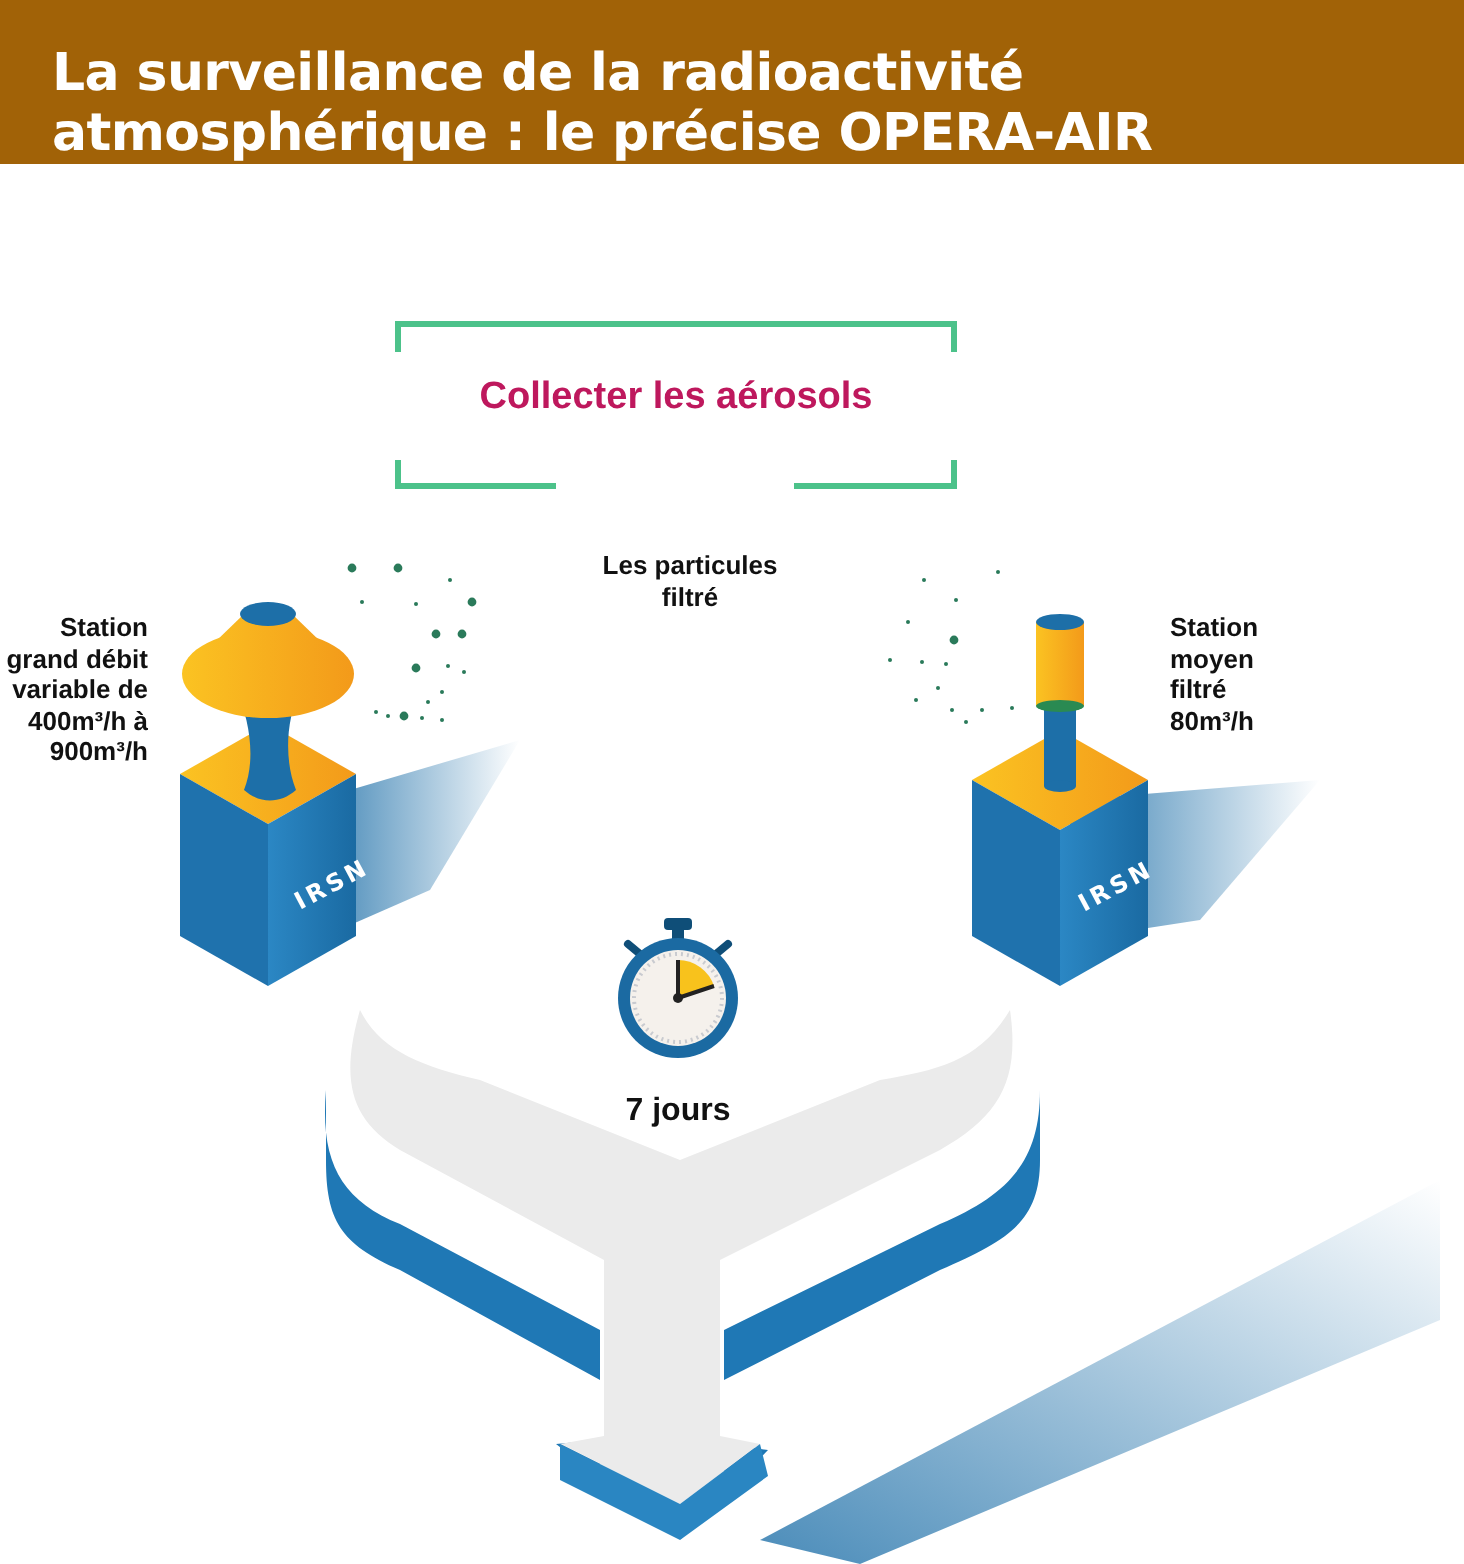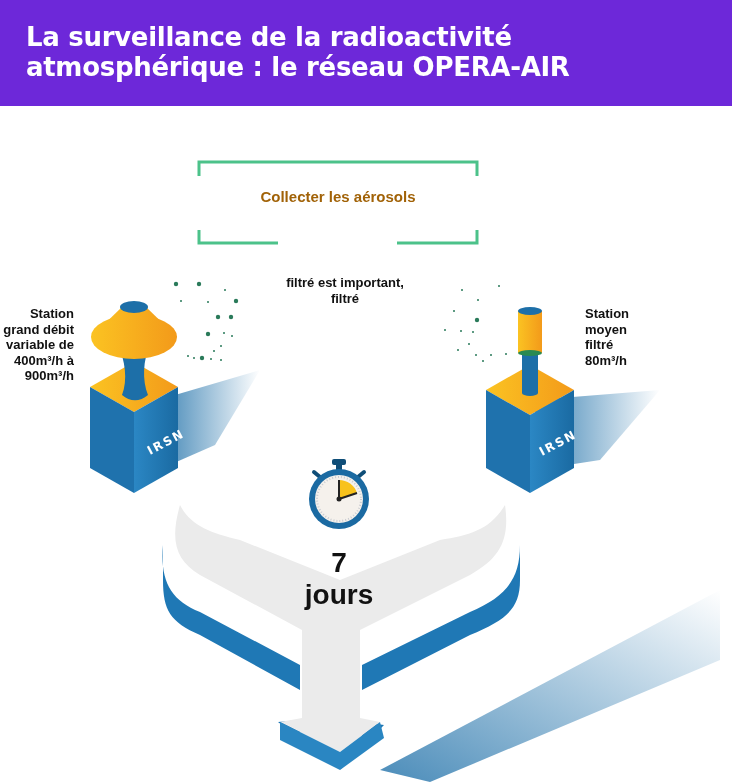--- a/index.html
+++ b/index.html
@@ -1,33 +1,33 @@
 <!DOCTYPE html>
 <html><head>
 <meta charset="utf-8">
 <style>
   html,body{margin:0;padding:0;background:#fff;}
   body{width:732px;height:782px;position:relative;overflow:hidden;font-family:"Liberation Sans",sans-serif;}
-  .header{position:absolute;left:0;top:0;width:732px;height:106px;background:#6d28d9;}
+  .header{position:absolute;left:0;top:0;width:732px;height:82px;background:#a16207;}
   .header h1{position:absolute;left:26px;top:22px;margin:0;color:#fff;font-family:"DejaVu Sans",sans-serif;font-weight:bold;font-size:26px;line-height:30px;letter-spacing:-0.3px;}
-  .bracket-title{position:absolute;left:200px;top:188px;width:276px;text-align:center;color:#a16207;font-weight:bold;font-size:15px;}
+  .bracket-title{position:absolute;left:200px;top:188px;width:276px;text-align:center;color:#be185d;font-weight:bold;font-size:19px;}
   .txt{position:absolute;color:#111;font-weight:bold;font-size:13px;line-height:15.5px;}
   .center-text{left:266px;top:275px;width:158px;text-align:center;}
   .left-label{left:0px;top:306px;width:74px;text-align:right;}
   .right-label{left:585px;top:306px;width:80px;text-align:left;}
-  .days{position:absolute;left:296px;top:547px;width:86px;text-align:center;font-weight:bold;font-size:28px;color:#111;}
+  .days{position:absolute;left:296px;top:547px;width:86px;text-align:center;font-weight:bold;font-size:16px;color:#111;}
   svg{position:absolute;left:0;top:0;}
 </style>
 </head>
 <body>
 
 <div class="header">
   <h1>
     <span>La surveillance de la radioactivité</span><br>
-    <span>atmosphérique : le réseau OPERA-AIR</span>
+    <span>atmosphérique : le précise OPERA-AIR</span>
   </h1>
 </div>
 
 <svg width="732" height="782" viewBox="0 0 732 782">
   <defs>
     <linearGradient id="shadow" x1="0" y1="0" x2="1" y2="0">
       <stop offset="0" stop-color="#1d6fa8" stop-opacity="0.85"></stop>
       <stop offset="1" stop-color="#1d6fa8" stop-opacity="0"></stop>
     </linearGradient>
     <linearGradient id="shadow2" x1="0" y1="1" x2="1" y2="0">
@@ -135,21 +135,21 @@
     <path d="M339,499 L339,480 A19,19 0 0 1 357,493 Z" fill="#f8c21c"></path>
     <line x1="339" y1="499" x2="339" y2="480" stroke="#222" stroke-width="2"></line>
     <line x1="339" y1="499" x2="357" y2="493" stroke="#222" stroke-width="2"></line>
     <circle cx="339" cy="499" r="2.5" fill="#222"></circle>
   </g>
 </svg>
 
 <div class="bracket-title">Collecter les aérosols</div>
 
 <div class="txt center-text">
-  <div>filtré est important,</div>
+  <div>Les particules</div>
   <div>filtré</div>
 </div>
 
 <div class="txt left-label">
   <div>Station</div>
   <div>grand débit</div>
   <div>variable de</div>
   <div>400m³/h à</div>
   <div>900m³/h</div>
 </div>

